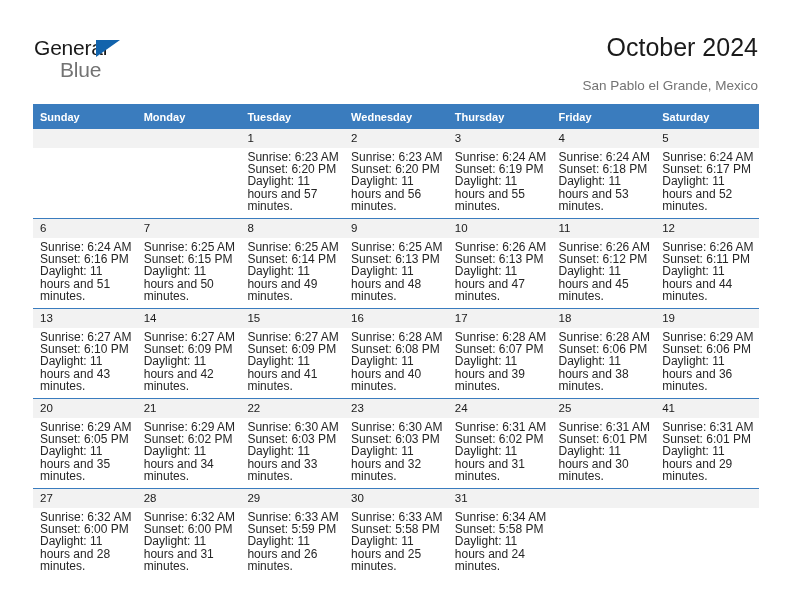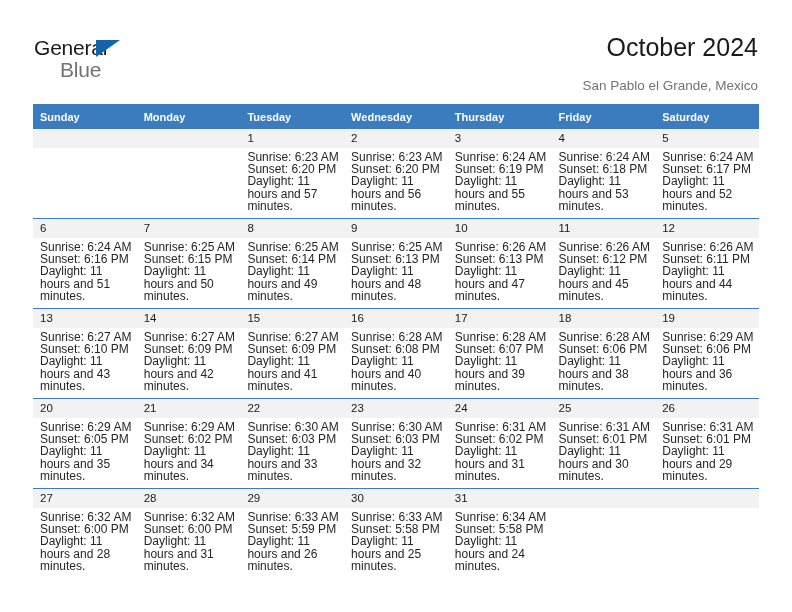--- a/index.html
+++ b/index.html
@@ -431,21 +431,21 @@
               <div class="daynum-band">25</div>
               <div class="info">
                 <div>Sunrise: 6:31 AM</div>
                 <div>Sunset: 6:01 PM</div>
                 <div class="daylight">Daylight: 11 hours and 30 minutes.</div>
               </div>
             </div>
           </td>
           <td>
             <div class="cell">
-              <div class="daynum-band">26</div>
+              <div class="daynum-band">41</div>
               <div class="info">
                 <div>Sunrise: 6:31 AM</div>
                 <div>Sunset: 6:01 PM</div>
                 <div class="daylight">Daylight: 11 hours and 29 minutes.</div>
               </div>
             </div>
           </td>
         </tr>
         <tr class="week">
           <td>

